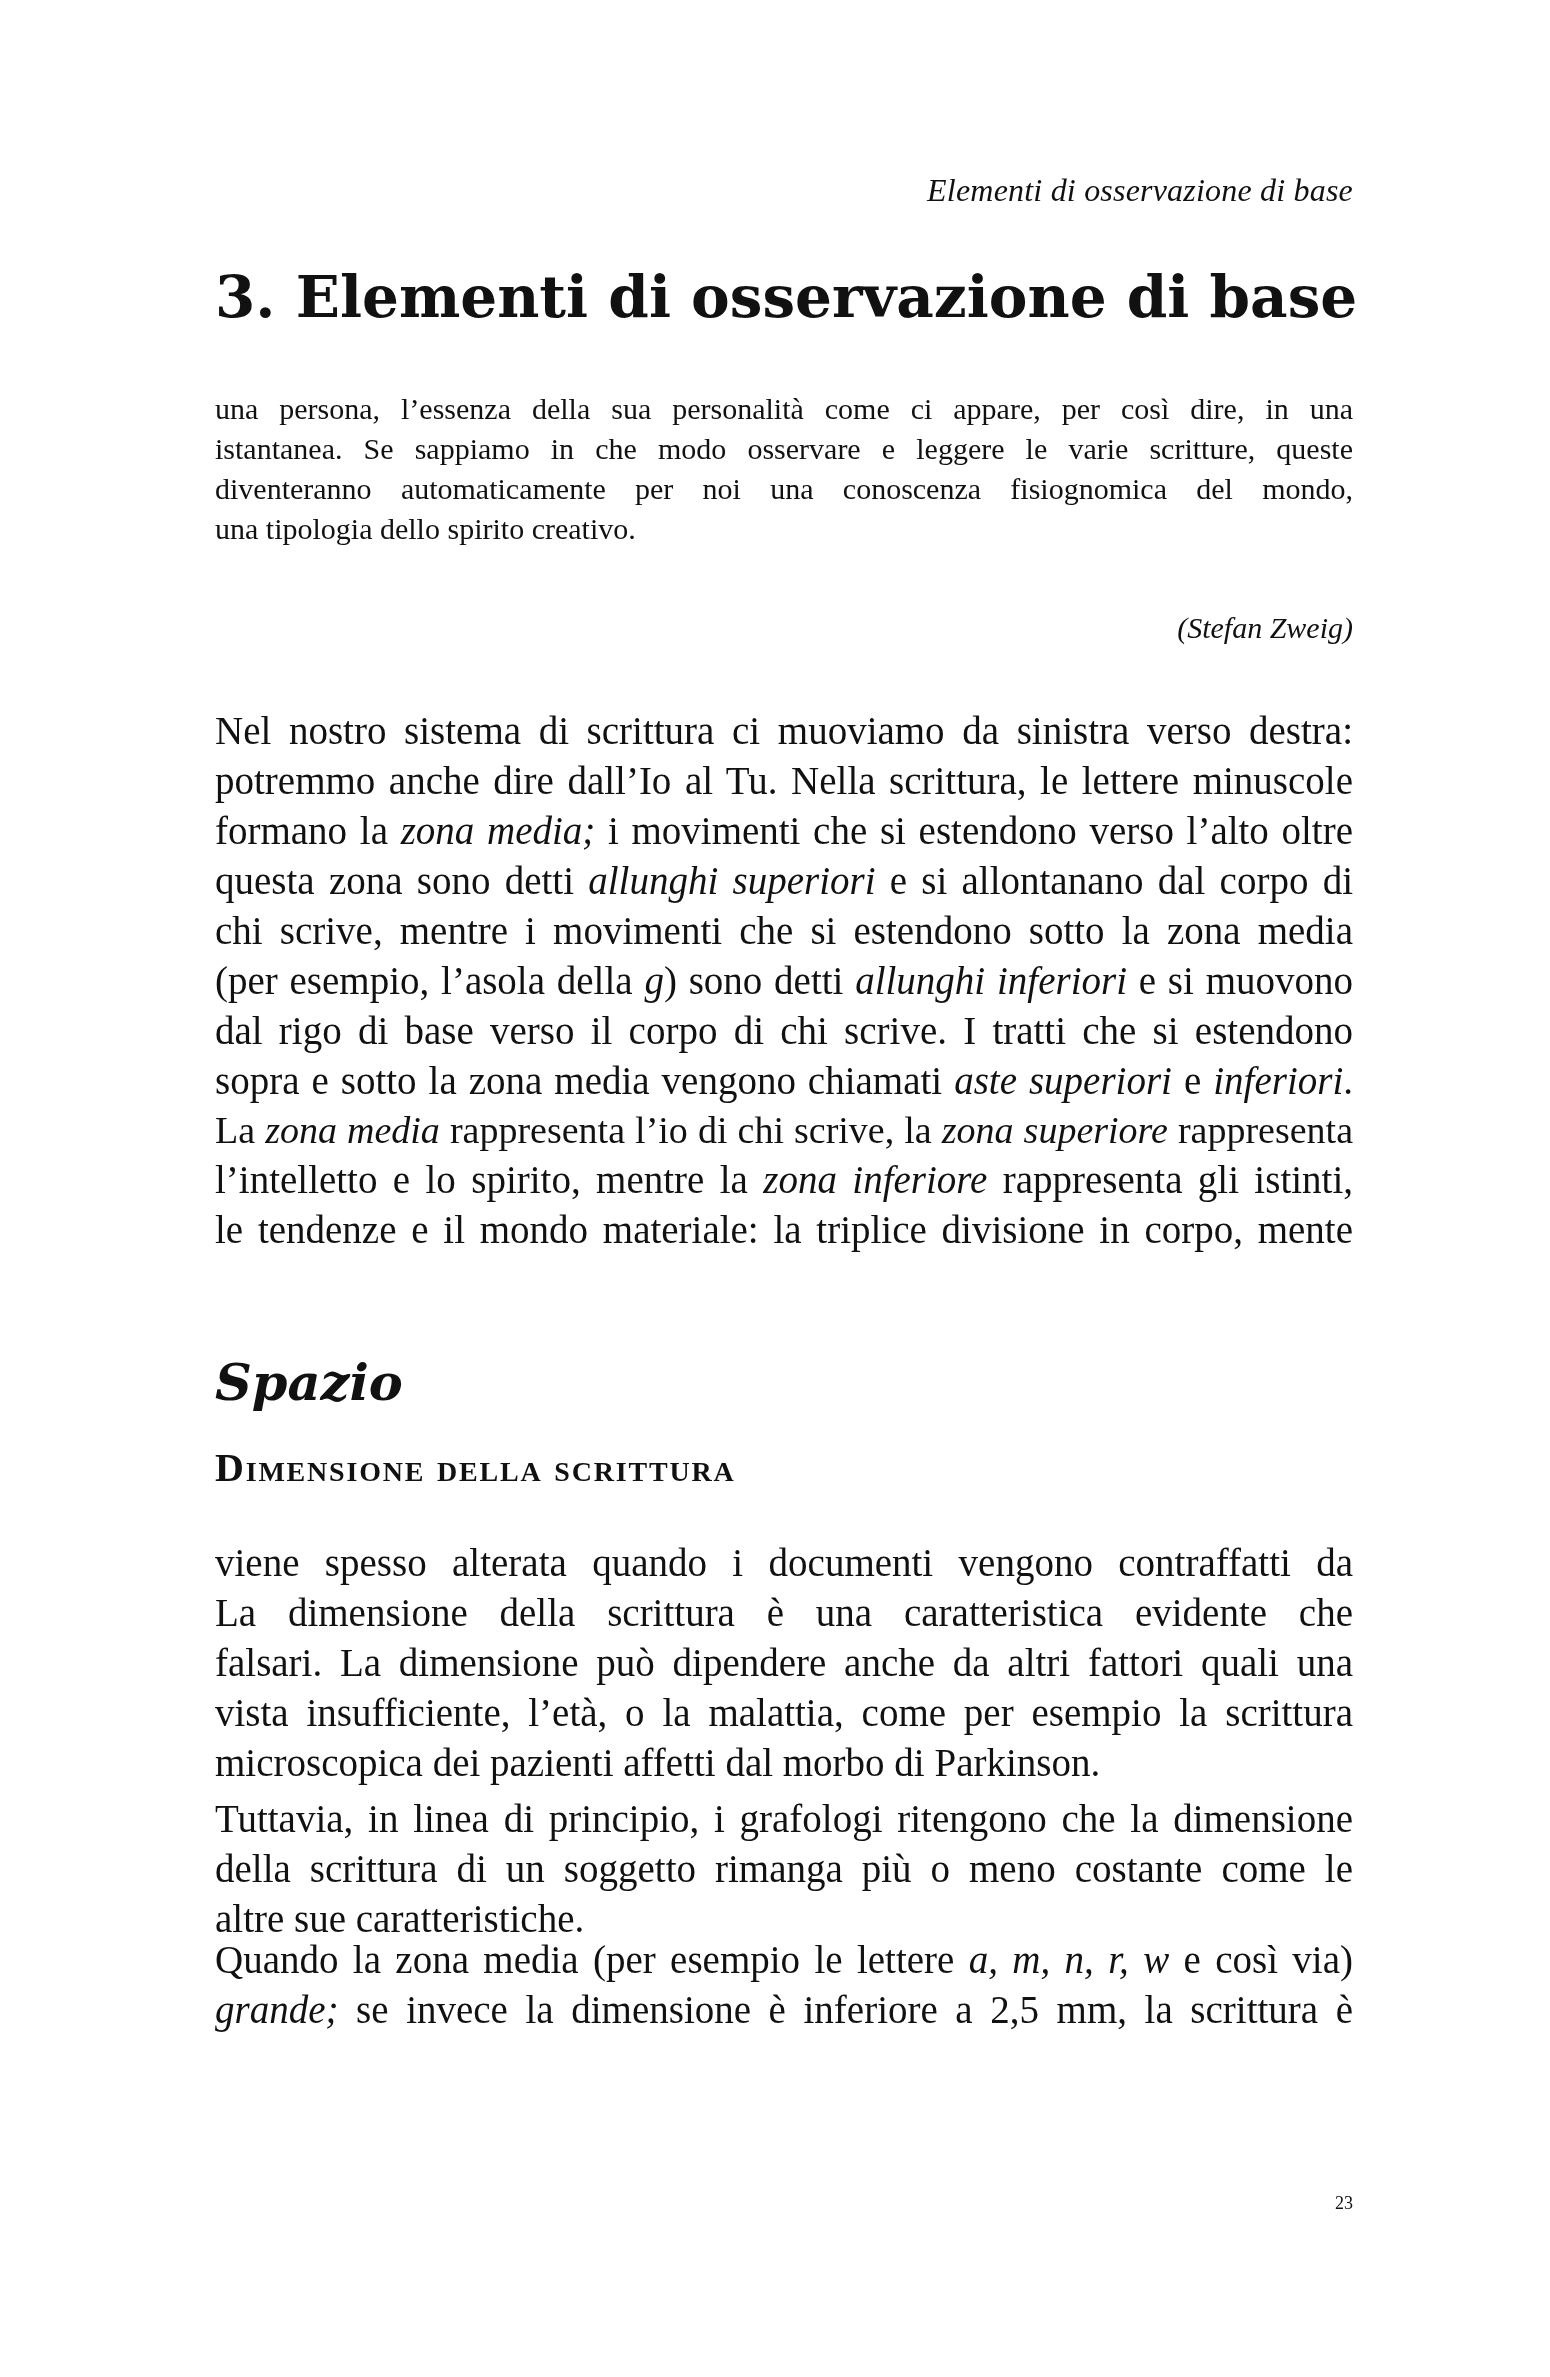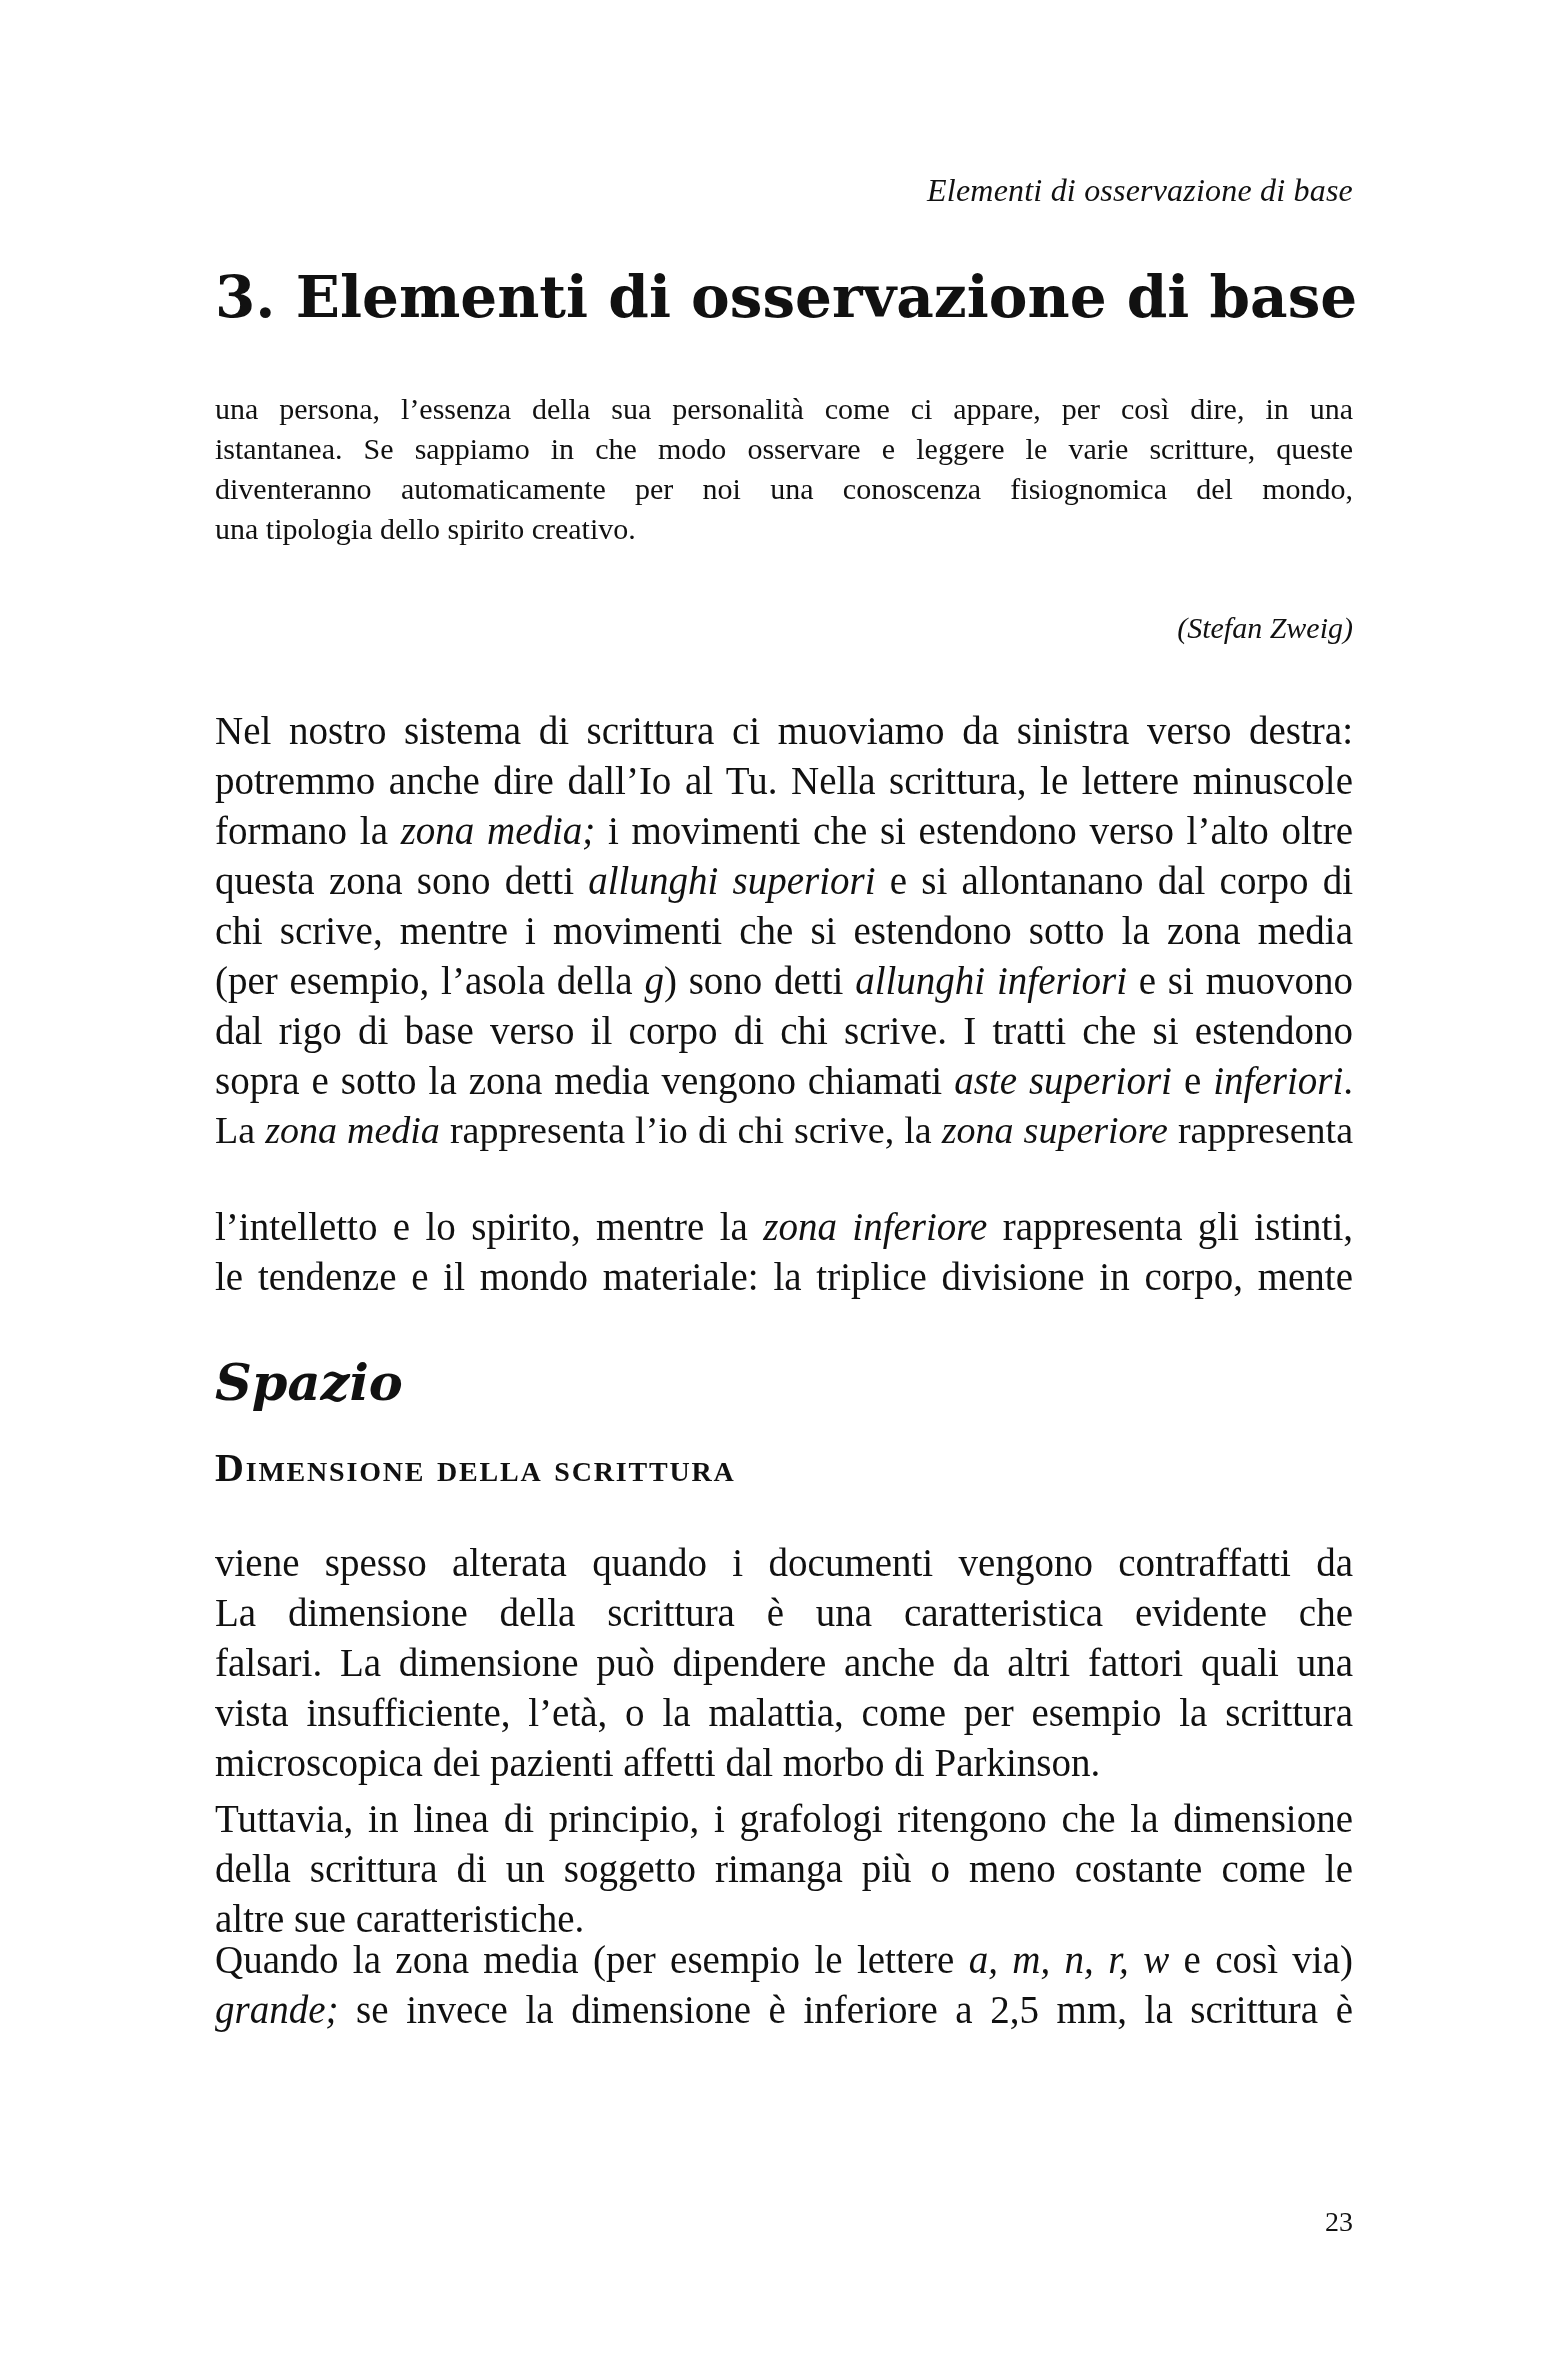--- a/index.html
+++ b/index.html
@@ -88,22 +88,21 @@
     letter-spacing: 1.8px;
   }
   .para-3 { position: absolute; top: 1538px; left: 0; width: 1138px; }
   .para-4 { position: absolute; top: 1786px; left: 0; width: 1138px; margin-top: 8px; }
   .para-5 { position: absolute; top: 1935px; left: 0; width: 1138px; }
   .page-number {
     position: absolute;
     top: 2193px;
     right: 0;
     font-family: "Liberation Serif", serif;
-    font-size: 28px;
-    margin-top: 13px;
+    font-size: 18px;
   }
   .line { display: block; white-space: nowrap; text-align: justify; text-align-last: justify; }
   .line.last { text-align-last: left; }
 </style>
 </head>
 <body>
 
 <div class="page">
 
   <div class="running-head">Elementi di osservazione di base</div>
@@ -124,21 +123,21 @@
     <span class="line" style="font-size: 39px;"><span>formano la </span><i>zona media;</i><span> i movimenti che si estendono verso l’alto oltre</span></span>
     <span class="line" style="font-size: 39px;"><span>questa zona sono detti </span><i>allunghi superiori</i><span> e si allontanano dal corpo di</span></span>
     <span class="line" style="font-size: 39px;">chi scrive, mentre i movimenti che si estendono sotto la zona media</span>
     <span class="line" style="font-size: 39px;"><span>(per esempio, l’asola della </span><i>g</i><span>) sono detti </span><i>allunghi inferiori</i><span> e si muovono</span></span>
     <span class="line" style="font-size: 39px;">dal rigo di base verso il corpo di chi scrive. I tratti che si estendono</span>
     <span class="line" style="font-size: 39px;"><span>sopra e sotto la zona media vengono chiamati </span><i>aste superiori</i><span> e </span><i>inferiori</i><span>.</span></span>
   </div>
 
   <div class="body-text para-2">
     <span class="line" style="font-size: 38px;"><span>La </span><i>zona media</i><span> rappresenta l’io di chi scrive, la </span><i>zona superiore</i><span> rappresenta</span></span>
-    <span class="line" style="font-size: 39px; margin-top: 47px;"><span>l’intelletto e lo spirito, mentre la </span><i>zona inferiore</i><span> rappresenta gli istinti,</span></span>
+    <span class="line" style="font-size: 39px;"><span>l’intelletto e lo spirito, mentre la </span><i>zona inferiore</i><span> rappresenta gli istinti,</span></span>
     <span class="line" style="font-size: 39px;">le tendenze e il mondo materiale: la triplice divisione in corpo, mente</span>
   </div>
 
   <h2 class="section-title">Spazio</h2>
   <h3 class="subsection-title">Dimensione della scrittura</h3>
 
   <div class="body-text para-3">
     <span class="line" style="font-size: 39px;">viene spesso alterata quando i documenti vengono contraffatti da</span>
     <span class="line" style="font-size: 39px;">La dimensione della scrittura è una caratteristica evidente che</span>
     <span class="line" style="font-size: 39px;">falsari. La dimensione può dipendere anche da altri fattori quali una</span>

